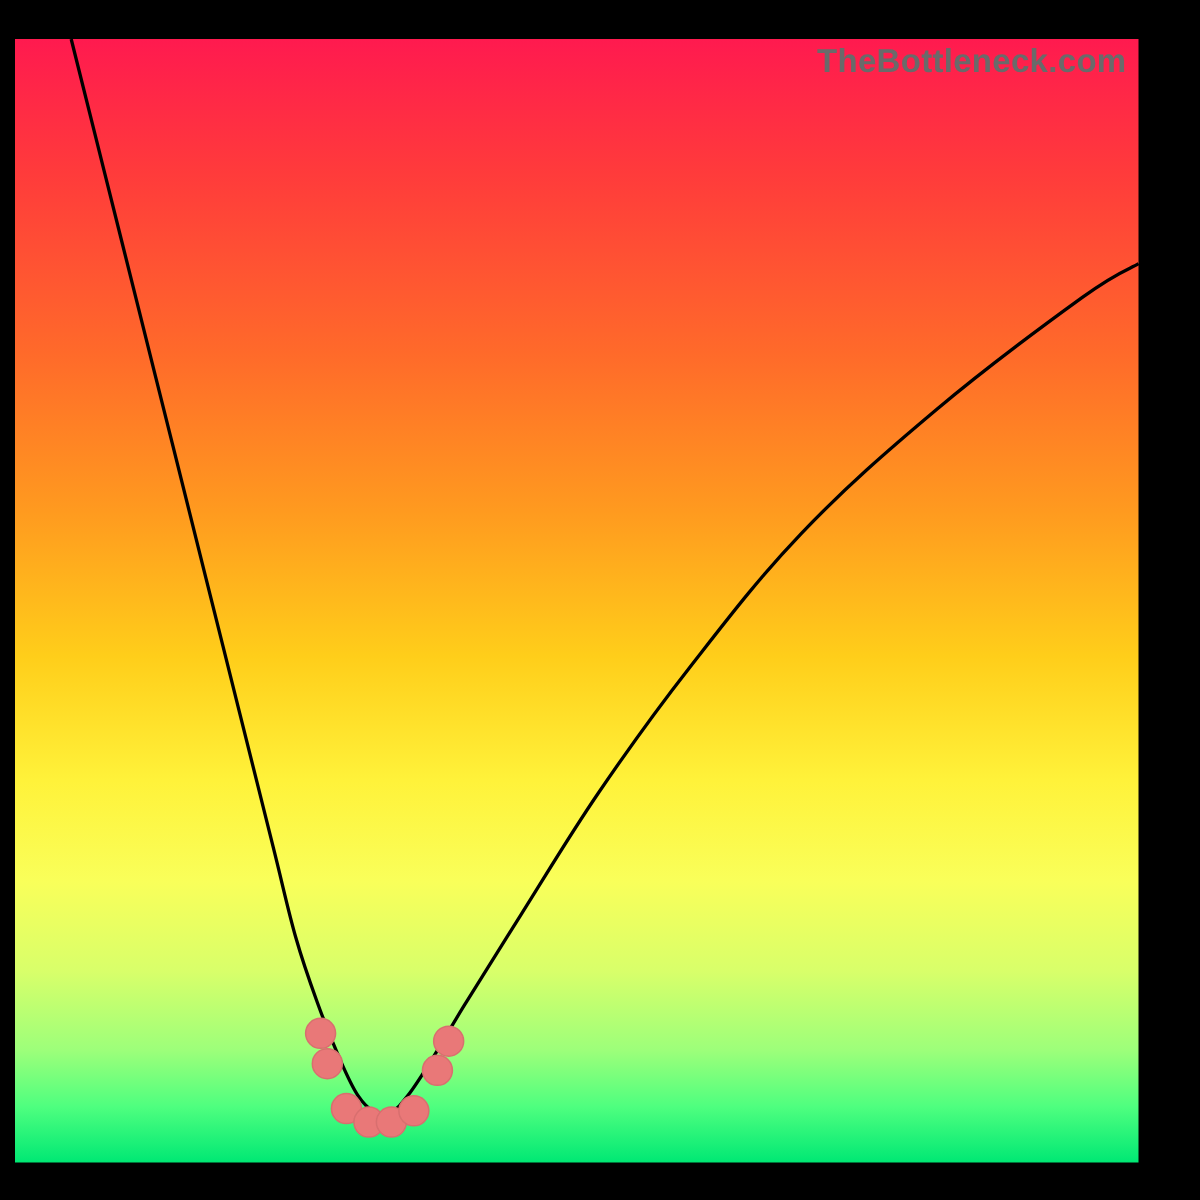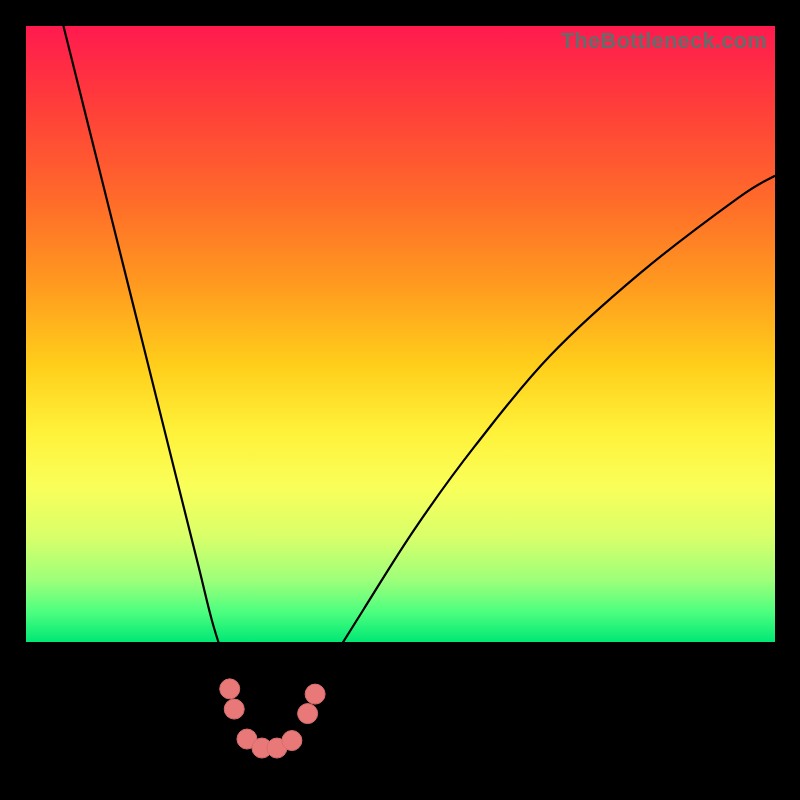--- a/index.html
+++ b/index.html
@@ -11,24 +11,24 @@
     overflow: hidden;
   }
   .frame {
     position: relative;
     width: 800px;
     height: 800px;
     background: #000;
   }
   .plot-area {
     position: absolute;
-    left: 26px;
+    left: 10px;
     top: 26px;
     width: 749px;
-    height: 616px;
+    height: 749px;
     background: linear-gradient(to bottom,
       #ff1a4f 0%,
       #ff3b3b 12%,
       #ff6a2a 28%,
       #ff9a1f 42%,
       #ffce1a 55%,
       #fff23a 66%,
       #f9ff5a 75%,
       #d8ff6a 83%,
       #9dff7a 90%,

